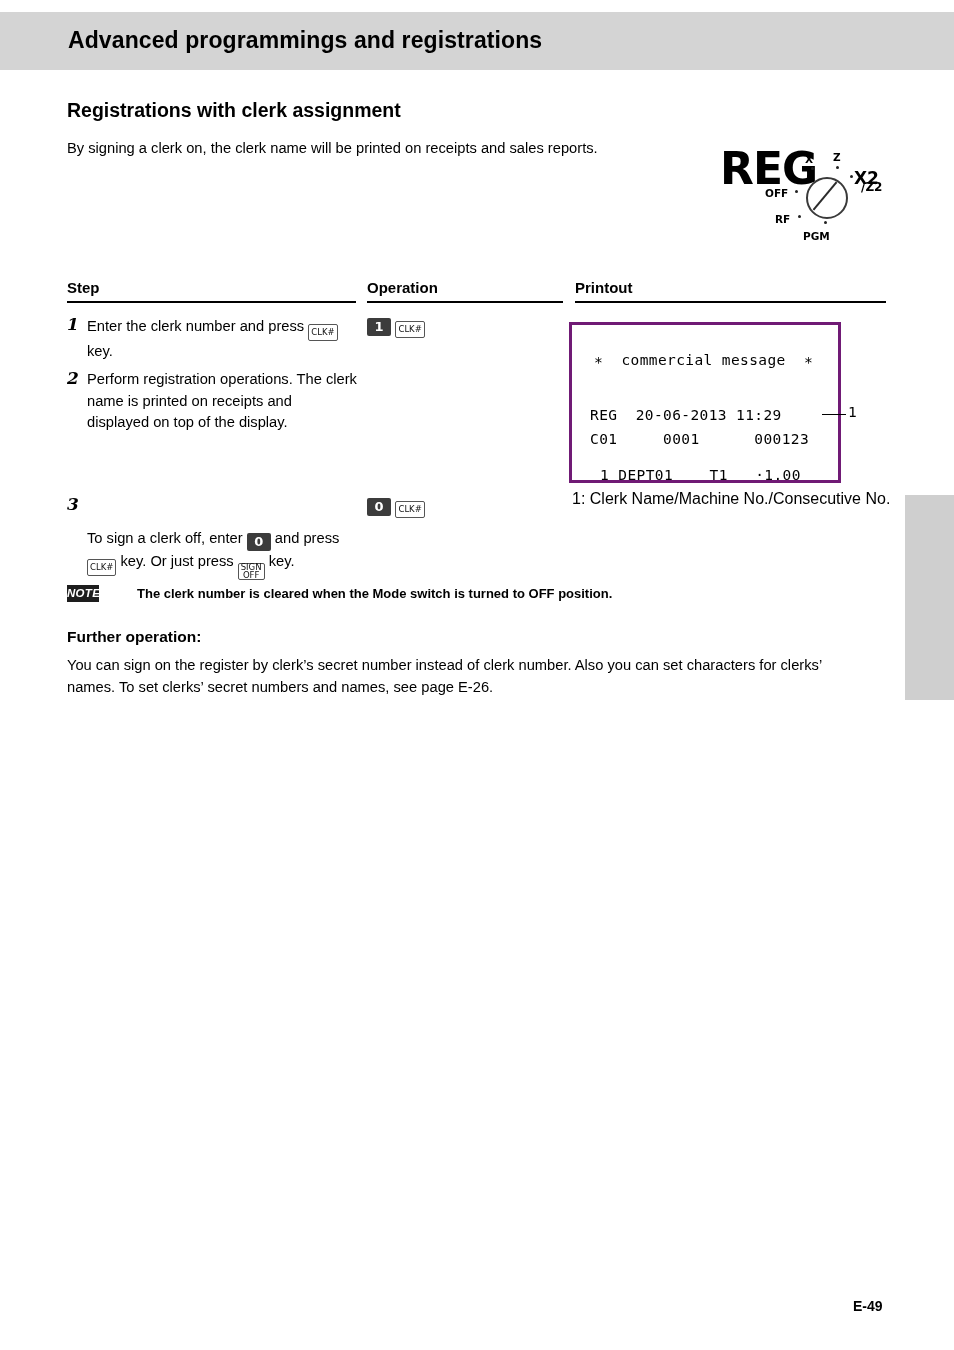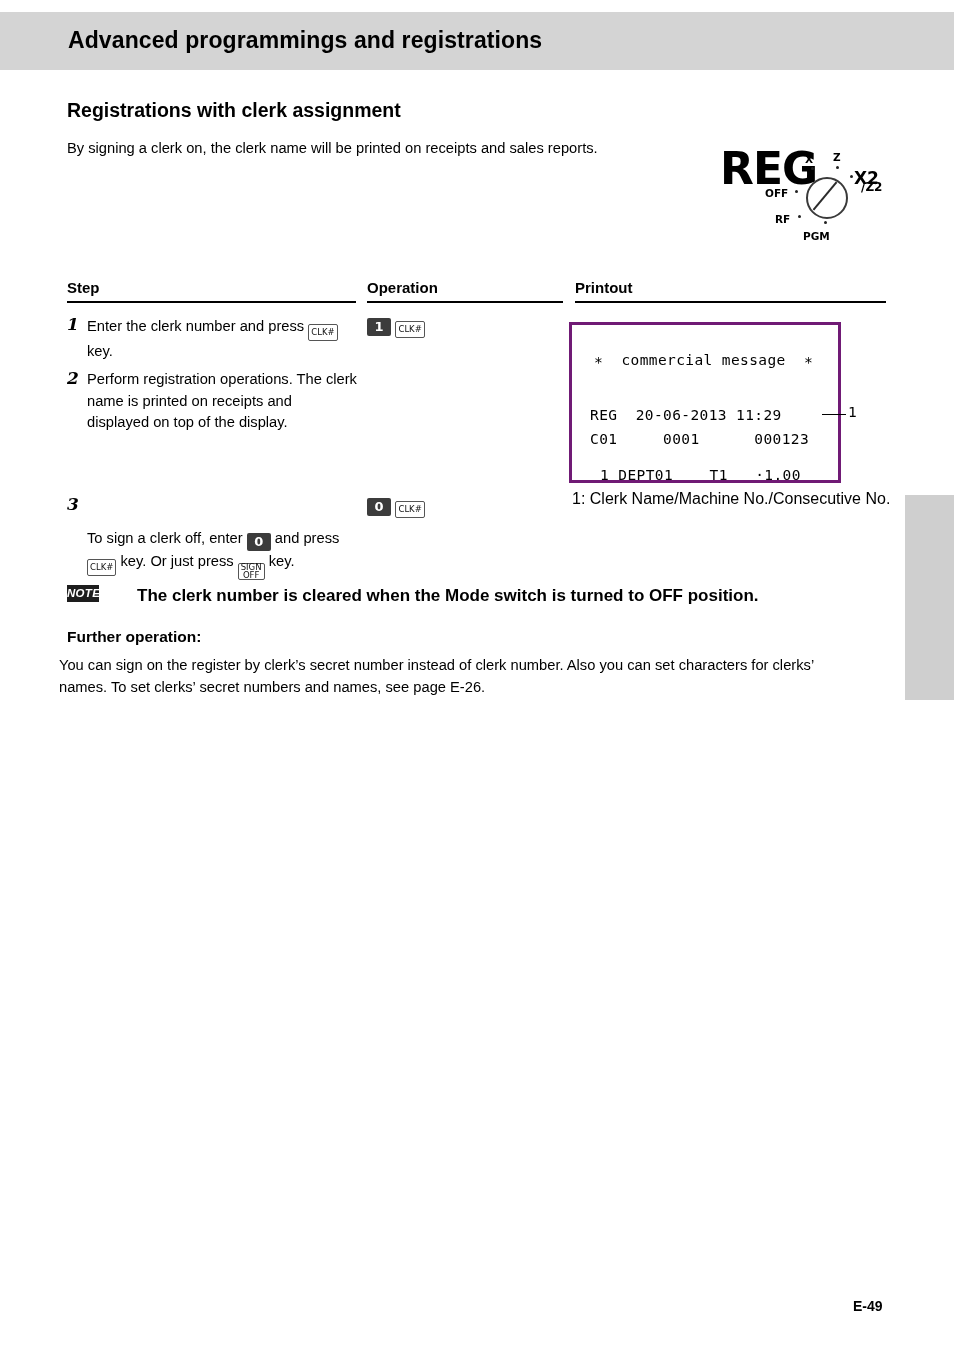--- a/index.html
+++ b/index.html
@@ -260,35 +260,35 @@
     font-weight: bold;
     font-style: italic;
     text-align: center;
     line-height: 17px;
     letter-spacing: 0.3px;
   }
   .note-text {
     position: absolute;
     left: 137px;
     top: 586px;
-    font-size: 17px;
+    font-size: 13px;
     font-weight: bold;
   }
 
   
   .further-head {
     position: absolute;
     left: 67px;
     top: 628px;
     font-size: 15.5px;
     font-weight: bold;
   }
   .further-text {
     position: absolute;
-    left: 59px;
+    left: 67px;
     top: 654px;
     width: 805px;
     font-size: 14.7px;
     line-height: 22px;
   }
 
   
   .side-tab {
     position: absolute;
     left: 905px;

